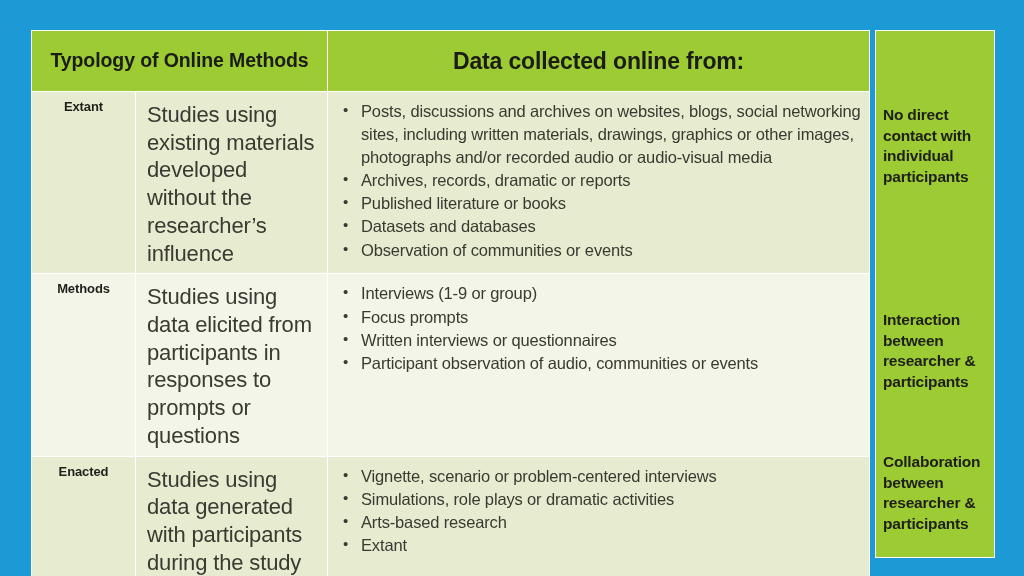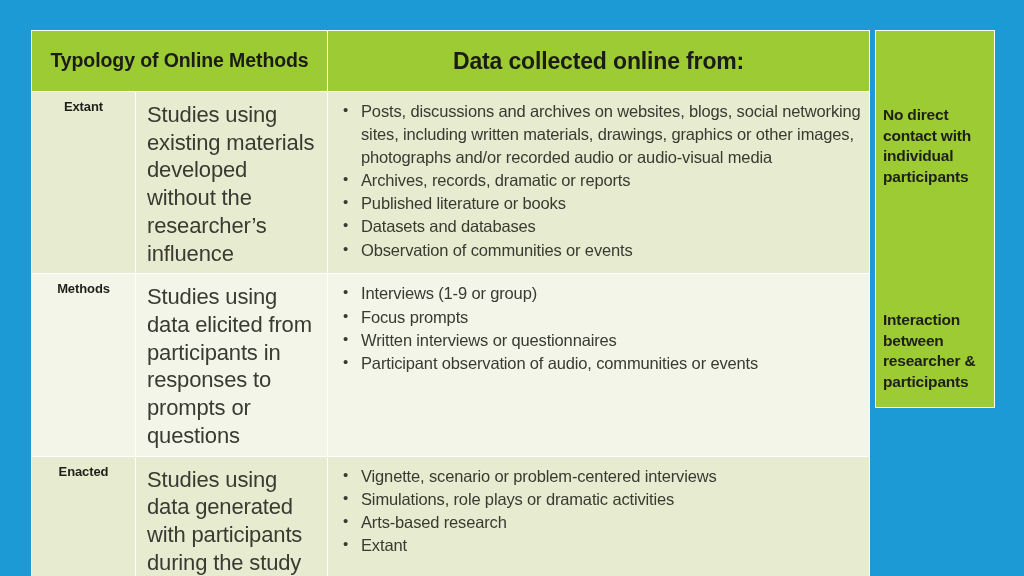--- a/index.html
+++ b/index.html
@@ -103,21 +103,21 @@
     line-height: inherit;
     color: #3a3a32;
   }
 
   
   #outcome-column {
     position: absolute;
     left: 875px;
     top: 30px;
     width: 120px;
-    height: 378px;
+    height: 528px;
     background: #9CCB33;
     border: 1.5px solid #ffffff;
     box-sizing: border-box;
   }
   .outcome-cell {
     position: absolute;
     left: 0;
     width: 120px;
     box-sizing: border-box;
     padding: 0 6px 0 7px;
@@ -189,15 +189,16 @@
           </ul>
         </td>
       </tr>
 
     </tbody>
   </table>
 
   <div id="outcome-column">
     <div class="outcome-cell" id="outcome-extant">No direct contact with individual participants</div>
     <div class="outcome-cell" id="outcome-elicited">Interaction between researcher &amp; participants</div>
+    <div class="outcome-cell" id="outcome-enacted">Collaboration between researcher &amp; participants</div>
   </div>
 
 </div>
 
 </body></html>

